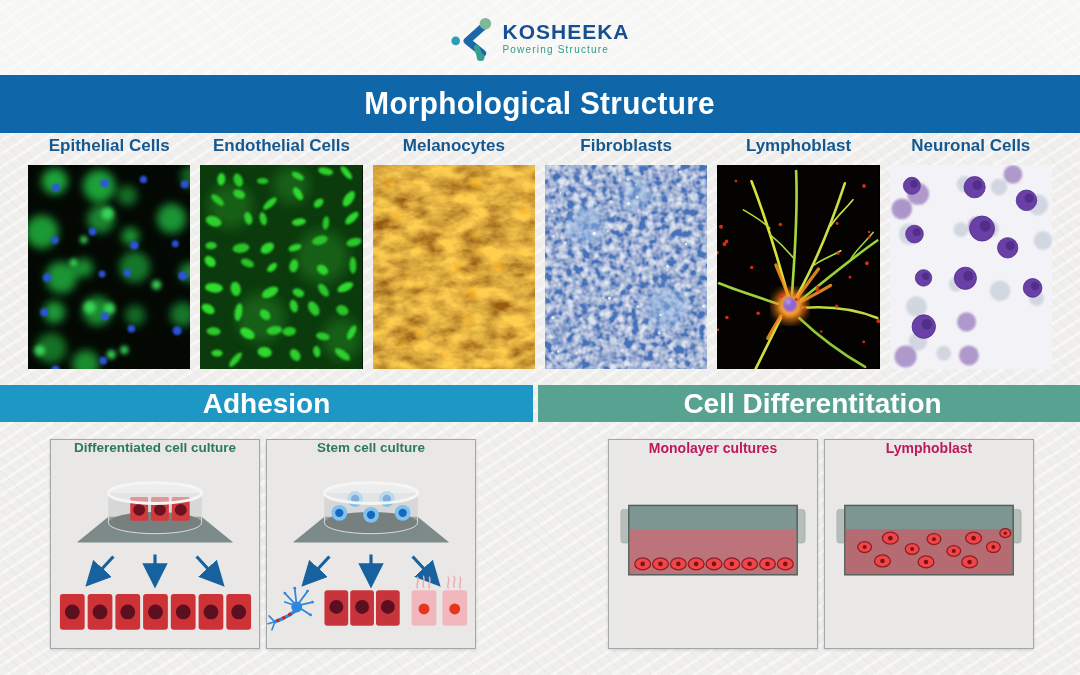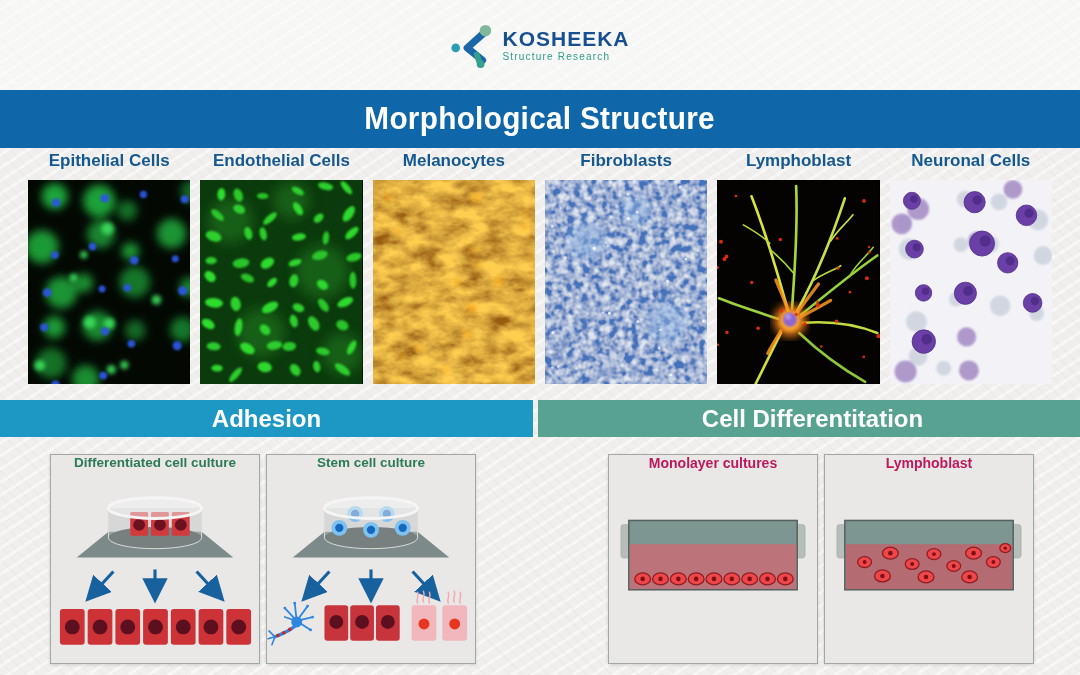--- a/index.html
+++ b/index.html
@@ -5,38 +5,38 @@
   * { margin:0; padding:0; box-sizing:border-box; }
   html,body { width:1080px; height:675px; }
   body { font-family:"Liberation Sans", sans-serif; overflow:hidden; }
   .page { width:1080px; height:675px; position:relative;
     background-color:#f0efed;
     background-image:
       repeating-linear-gradient(45deg, rgba(140,140,140,.035) 0 2px, transparent 2px 9px),
       repeating-linear-gradient(-33deg, rgba(255,255,255,.5) 0 3px, transparent 3px 11px);
   }
   
-  .header { height:90px; display:flex; align-items:center; justify-content:center; background:rgba(252,252,252,.6); }
+  .header { height:75px; display:flex; align-items:center; justify-content:center; background:rgba(252,252,252,.6); }
   .logo { display:flex; align-items:center; gap:8px; }
   .logo-text-block { display:flex; flex-direction:column; line-height:1; }
   .logo-name { font-size:21px; font-weight:bold; color:#174f91; letter-spacing:1px; }
   .logo-tagline { font-size:10px; color:#2f9a8a; letter-spacing:1.2px; margin-top:3px; }
   
   .title-banner { height:58px; background:#0f67a9; display:flex; align-items:center; justify-content:center; }
   .title-banner h1 { color:#ffffff; font-size:31px; font-weight:bold; letter-spacing:.3px; transform:scaleX(.96); }
   
   .cells-section { padding:3px 28px 0 28px; }
   .cells-labels { display:flex; gap:10px; margin-bottom:9px; }
   .cells-labels .cell-label { flex:1; text-align:center; font-size:17px; font-weight:bold; color:#15588f; }
   .cells-images { display:flex; gap:10px; height:204px; }
   .cell-img { flex:1; position:relative; overflow:hidden; background:#000; }
   .cell-img svg { width:100%; height:100%; display:block; }
   
   .section-banners { display:flex; gap:5px; margin-top:16px; height:37px; }
-  .banner { display:flex; align-items:center; justify-content:center; color:#fff; font-size:24px; font-weight:bold; }
+  .banner { display:flex; align-items:center; justify-content:center; color:#fff; font-size:28px; font-weight:bold; }
   .banner-adhesion { width:533px; background:#1d97c4; }
   .banner-diff { flex:1; background:#57a291;padding-left:7px; }
   
   .bottom { display:flex; padding-top:17px; }
   .group { display:flex; gap:6px; }
   .group-left { margin-left:50px; }
   .group-right { margin-left:132px; }
   .panel { width:210px; height:210px; background:#e9e8e6; border:1px solid #a2a8a7;
     box-shadow:0 1px 3px rgba(0,0,0,.14); display:flex; flex-direction:column; align-items:center; }
   .panel-title { margin-top:0; font-size:13.5px; font-weight:bold; text-align:center; }
@@ -83,21 +83,21 @@
     <div class="logo">
       <svg width="44" height="46" viewBox="0 0 44 48">
         <circle cx="5" cy="27" r="4.5" fill="#2b9db5"></circle>
         <path d="M35,11 L17,27 L33,40" stroke="#1b67a8" stroke-width="7.5" fill="none" stroke-linecap="round" stroke-linejoin="round"></path>
         <circle cx="36" cy="9" r="6" fill="#7fb89a"></circle>
         <path d="M27,34 L30,43" stroke="#35a08e" stroke-width="6" stroke-linecap="round"></path>
         <circle cx="31" cy="44" r="4" fill="#35a08e"></circle>
       </svg>
       <div class="logo-text-block">
         <span class="logo-name">KOSHEEKA</span>
-        <span class="logo-tagline">Structure Research</span>
+        <span class="logo-tagline">Powering Structure</span>
       </div>
     </div>
   </div>
 
   <div class="title-banner">
     <h1>Morphological Structure</h1>
   </div>
 
   <div class="cells-section">
     <div class="cells-labels">

